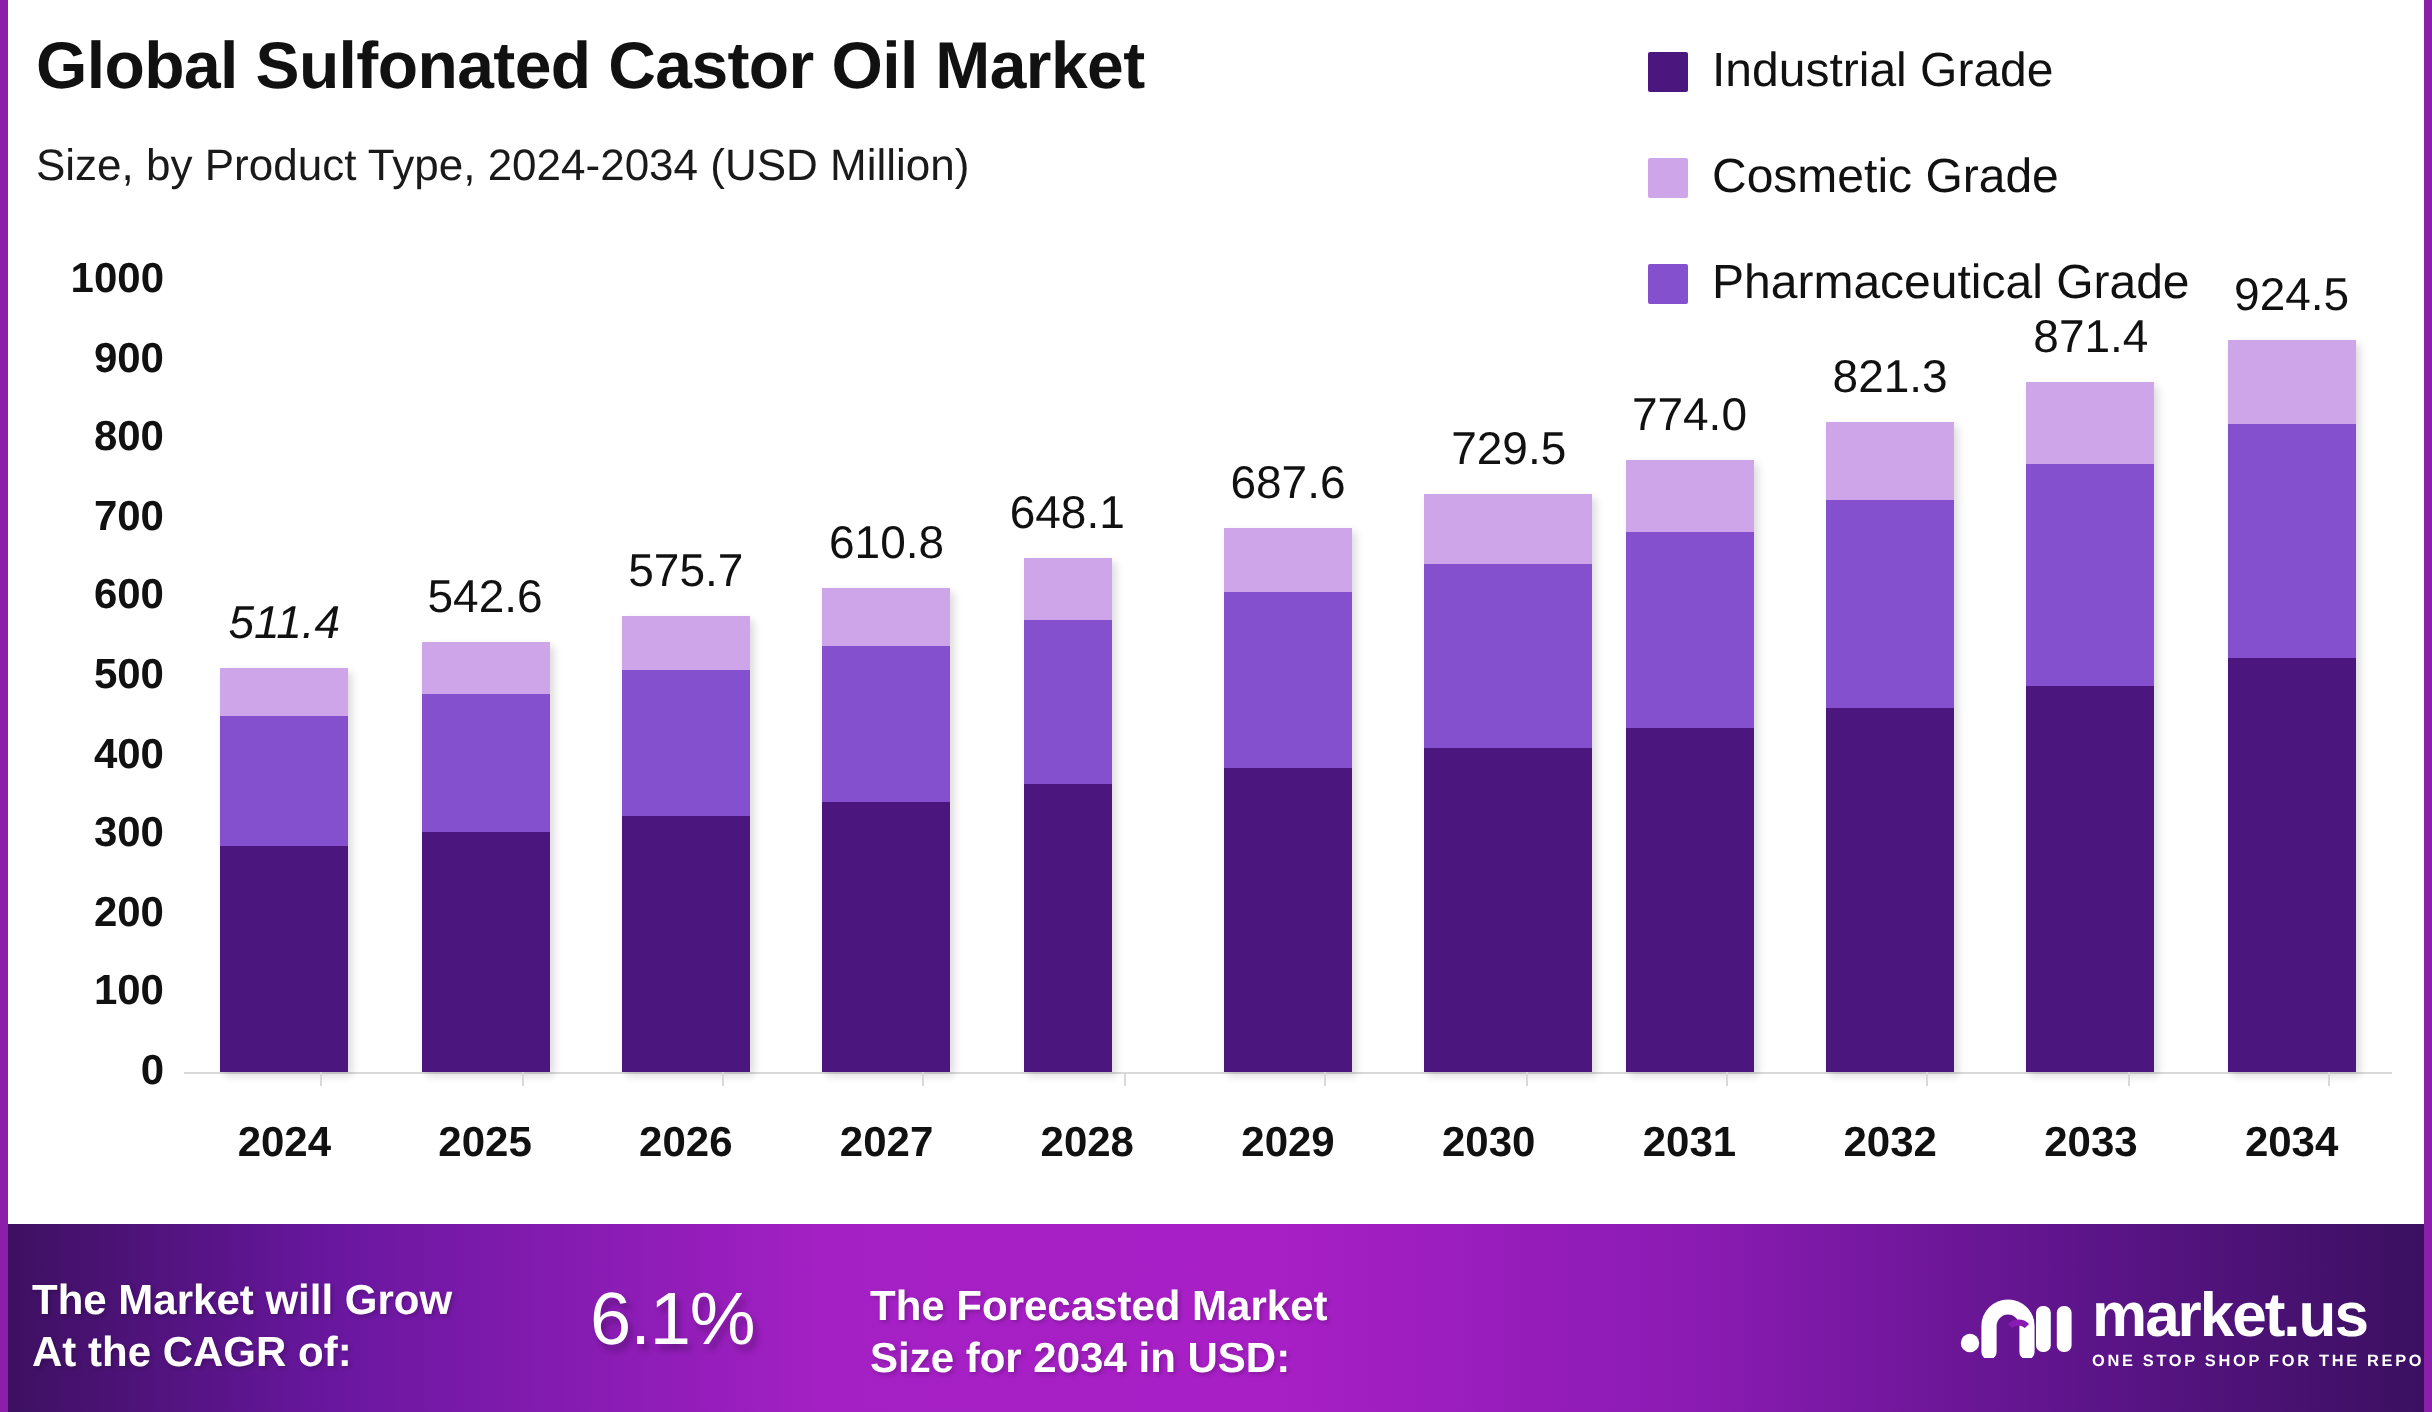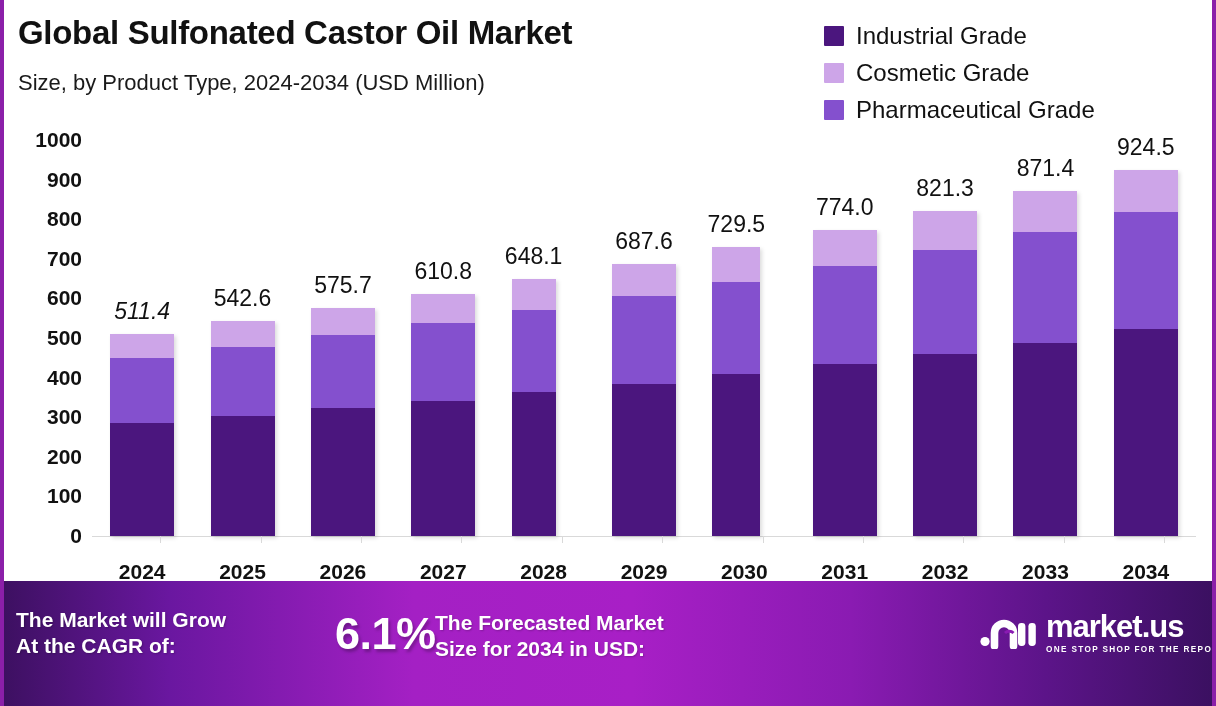--- a/index.html
+++ b/index.html
@@ -47,21 +47,21 @@
     color: #1a1a1a;
     white-space: nowrap;
   }
 
   
   #legend {
     position: absolute;
     left: 820px; top: 22px;
     display: flex;
     flex-direction: column;
-    gap: 9px;
+    gap: 25px;
   }
   .legend-row {
     display: flex;
     align-items: center;
     gap: 12px;
     height: 28px;
   }
   .legend-swatch {
     width: 20px; height: 20px;
     flex: 0 0 20px;
@@ -150,44 +150,43 @@
     color: #111111;
     transform: translateX(-50%);
     white-space: nowrap;
   }
 
   
   #footer {
     position: absolute;
     left: -4px; bottom: 0;
     width: 1216px;
-    height: 125px;
+    height: 94px;
     background: linear-gradient(90deg,
        #3C1060 0%, #6A17A0 14%, #A420C4 34%,
        #A81FC6 52%, #8A1BB2 70%, #5C1489 86%, #3A1060 100%);
     display: flex;
     align-items: center;
     overflow: hidden;
   }
   .foot-text {
     color: #ffffff;
     font-size: 21px;
     font-weight: bold;
     line-height: 1.22;
     text-shadow: 1px 1px 2px rgba(0,0,0,0.22);
     white-space: pre-line;
   }
   .foot-big {
     color: #ffffff;
-    font-size: 45px;
-    font-weight: bold;
+    font-size: 37px;
+    font-weight: normal;
     letter-spacing: -0.5px;
     text-shadow: 2px 3px 3px rgba(0,0,0,0.25);
     white-space: nowrap;
-    margin-left: 40px;
   }
   #cagr-label { position: absolute; left: 16px; top: 26px; }
   #cagr-value { position: absolute; left: 295px; top: 27px; }
   #fc-label   { position: absolute; left: 435px; top: 29px; }
   #fc-value   { position: absolute; left: 750px; top: 27px; }
 
   #logo {
     position: absolute;
     left: 980px; top: 30px;
     display: flex;
@@ -306,21 +305,21 @@
         <div class="bar-group" style="left: 520px; width: 64px;">
           <div class="bar-total">687.6</div>
           <div class="bar-stack">
             <div class="seg" style="height: 32.67px; background: rgb(205, 165, 232);"></div>
             <div class="seg" style="height: 87.12px; background: rgb(132, 80, 206);"></div>
             <div class="seg" style="height: 152.5px; background: rgb(75, 22, 126);"></div>
           </div>
         </div>
         <div class="xlabel" style="left: 552px;">2029</div>
         <div class="tickmark" style="left: 570.182px;"></div>
-        <div class="bar-group" style="left: 620.364px; width: 48px;">
+        <div class="bar-group" style="left: 620.364px; width: 84px;">
           <div class="bar-total">729.5</div>
           <div class="bar-stack">
             <div class="seg" style="height: 34.6896px; background: rgb(205, 165, 232);"></div>
             <div class="seg" style="height: 92.4264px; background: rgb(132, 80, 206);"></div>
             <div class="seg" style="height: 161.766px; background: rgb(75, 22, 126);"></div>
           </div>
         </div>
         <div class="xlabel" style="left: 652.364px;">2030</div>
         <div class="tickmark" style="left: 670.545px;"></div>
         <div class="bar-group" style="left: 720.727px; width: 64px;">

